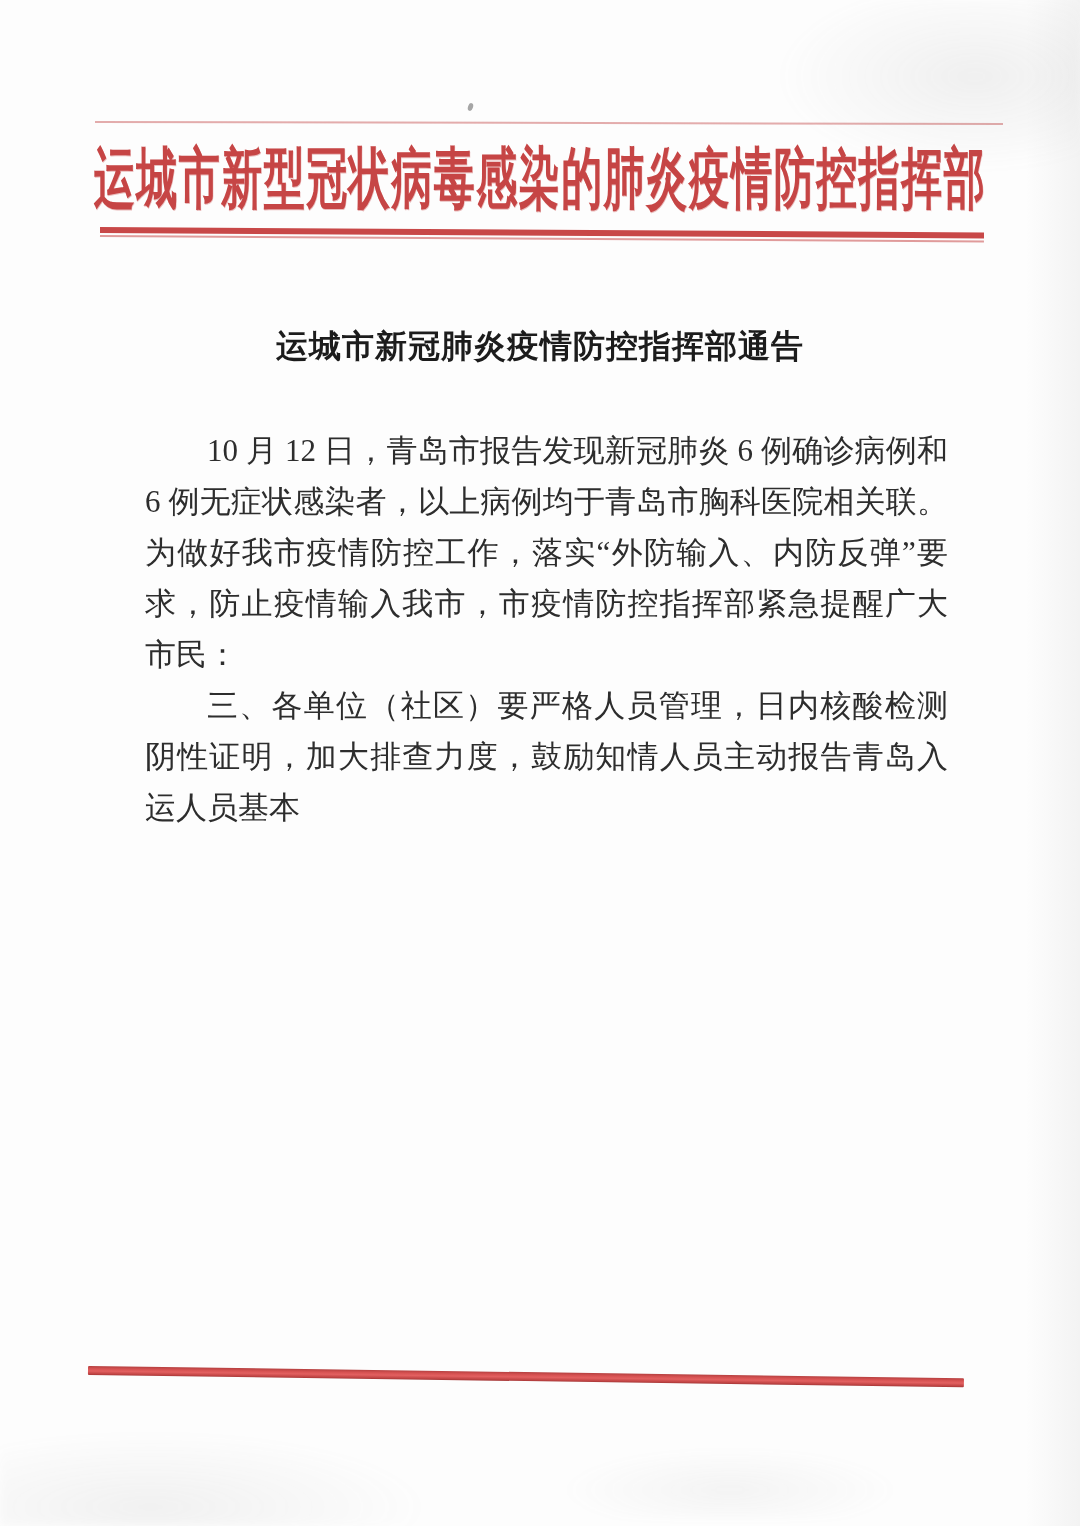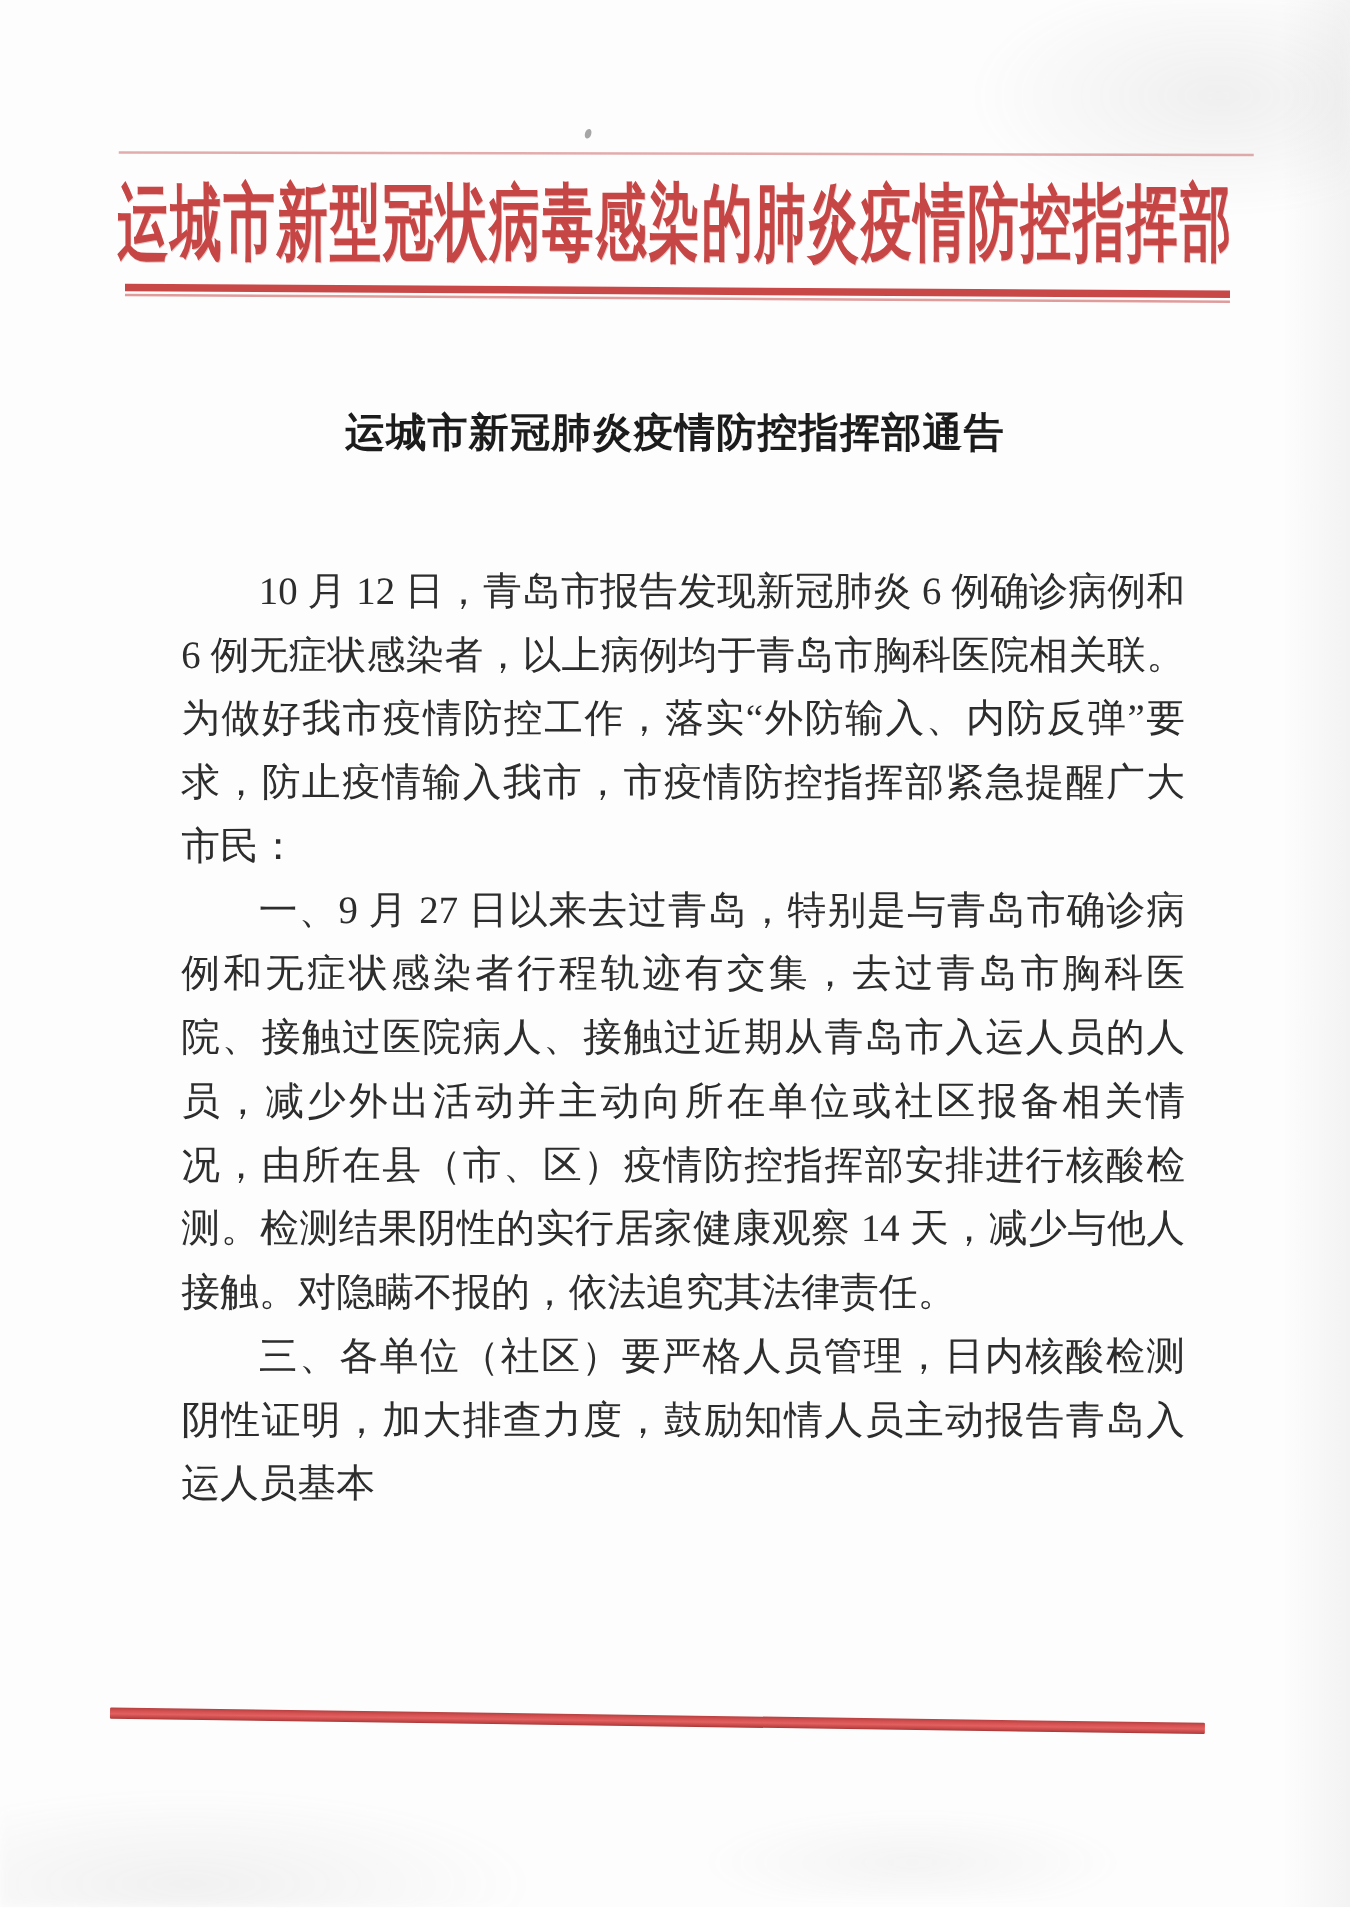--- a/index.html
+++ b/index.html
@@ -75,21 +75,21 @@
     font-weight: bold;
     letter-spacing: 1px;
     color: var(--title_text, #1c1c1c);
     white-space: nowrap;
   }
 
   
   .doc-body {
     position: absolute;
     left: 145px;
-    top: 447px;
+    top: 425px;
     width: 803px;
     font-size: 31px;
     line-height: 51px;
     color: var(--body_text, #2d2d2d);
     text-align: justify;
   }
   .doc-body p {
     margin: 0;
     text-indent: 2em;
   }
@@ -147,21 +147,20 @@
 
   <div class="double-rule">
     <div class="rule-thick"></div>
     <div class="rule-thin"></div>
   </div>
 
   <h1 class="doc-title">运城市新冠肺炎疫情防控指挥部通告</h1>
 
   <div class="doc-body">
     <p>10 月 12 日，青岛市报告发现新冠肺炎 6 例确诊病例和 6 例无症状感染者，以上病例均于青岛市胸科医院相关联。为做好我市疫情防控工作，落实“外防输入、内防反弹”要求，防止疫情输入我市，市疫情防控指挥部紧急提醒广大市民：</p>
-    <p>一、9 月 27 日以来去过青岛，特别是与青岛市确诊病例和无症状感染者行程轨迹有交集，去过青岛市胸科医院、接触过医院病人、接触过近期从青岛市入运人员的人员，减少外出活动并主动向所在单位或社区报备相关情况，由所在县（市、区）疫情防控指挥部安排进行核酸检测。检测结果阴性的实行居家健康观察 14 天，减少与他人接触。对隐瞒不报的，依法追究其法律责任。</p>
     <p>三、各单位（社区）要严格人员管理，日内核酸检测阴性证明，加大排查力度，鼓励知情人员主动报告青岛入运人员基本</p>
   </div>
 
   <div class="bottom-bar"></div>
 
   <div class="artifact artifact-topright"></div>
   <div class="artifact artifact-right-band"></div>
   <div class="artifact artifact-bottom-left"></div>
   <div class="artifact artifact-bottom-mid"></div>
   <div class="artifact artifact-speck"></div>

